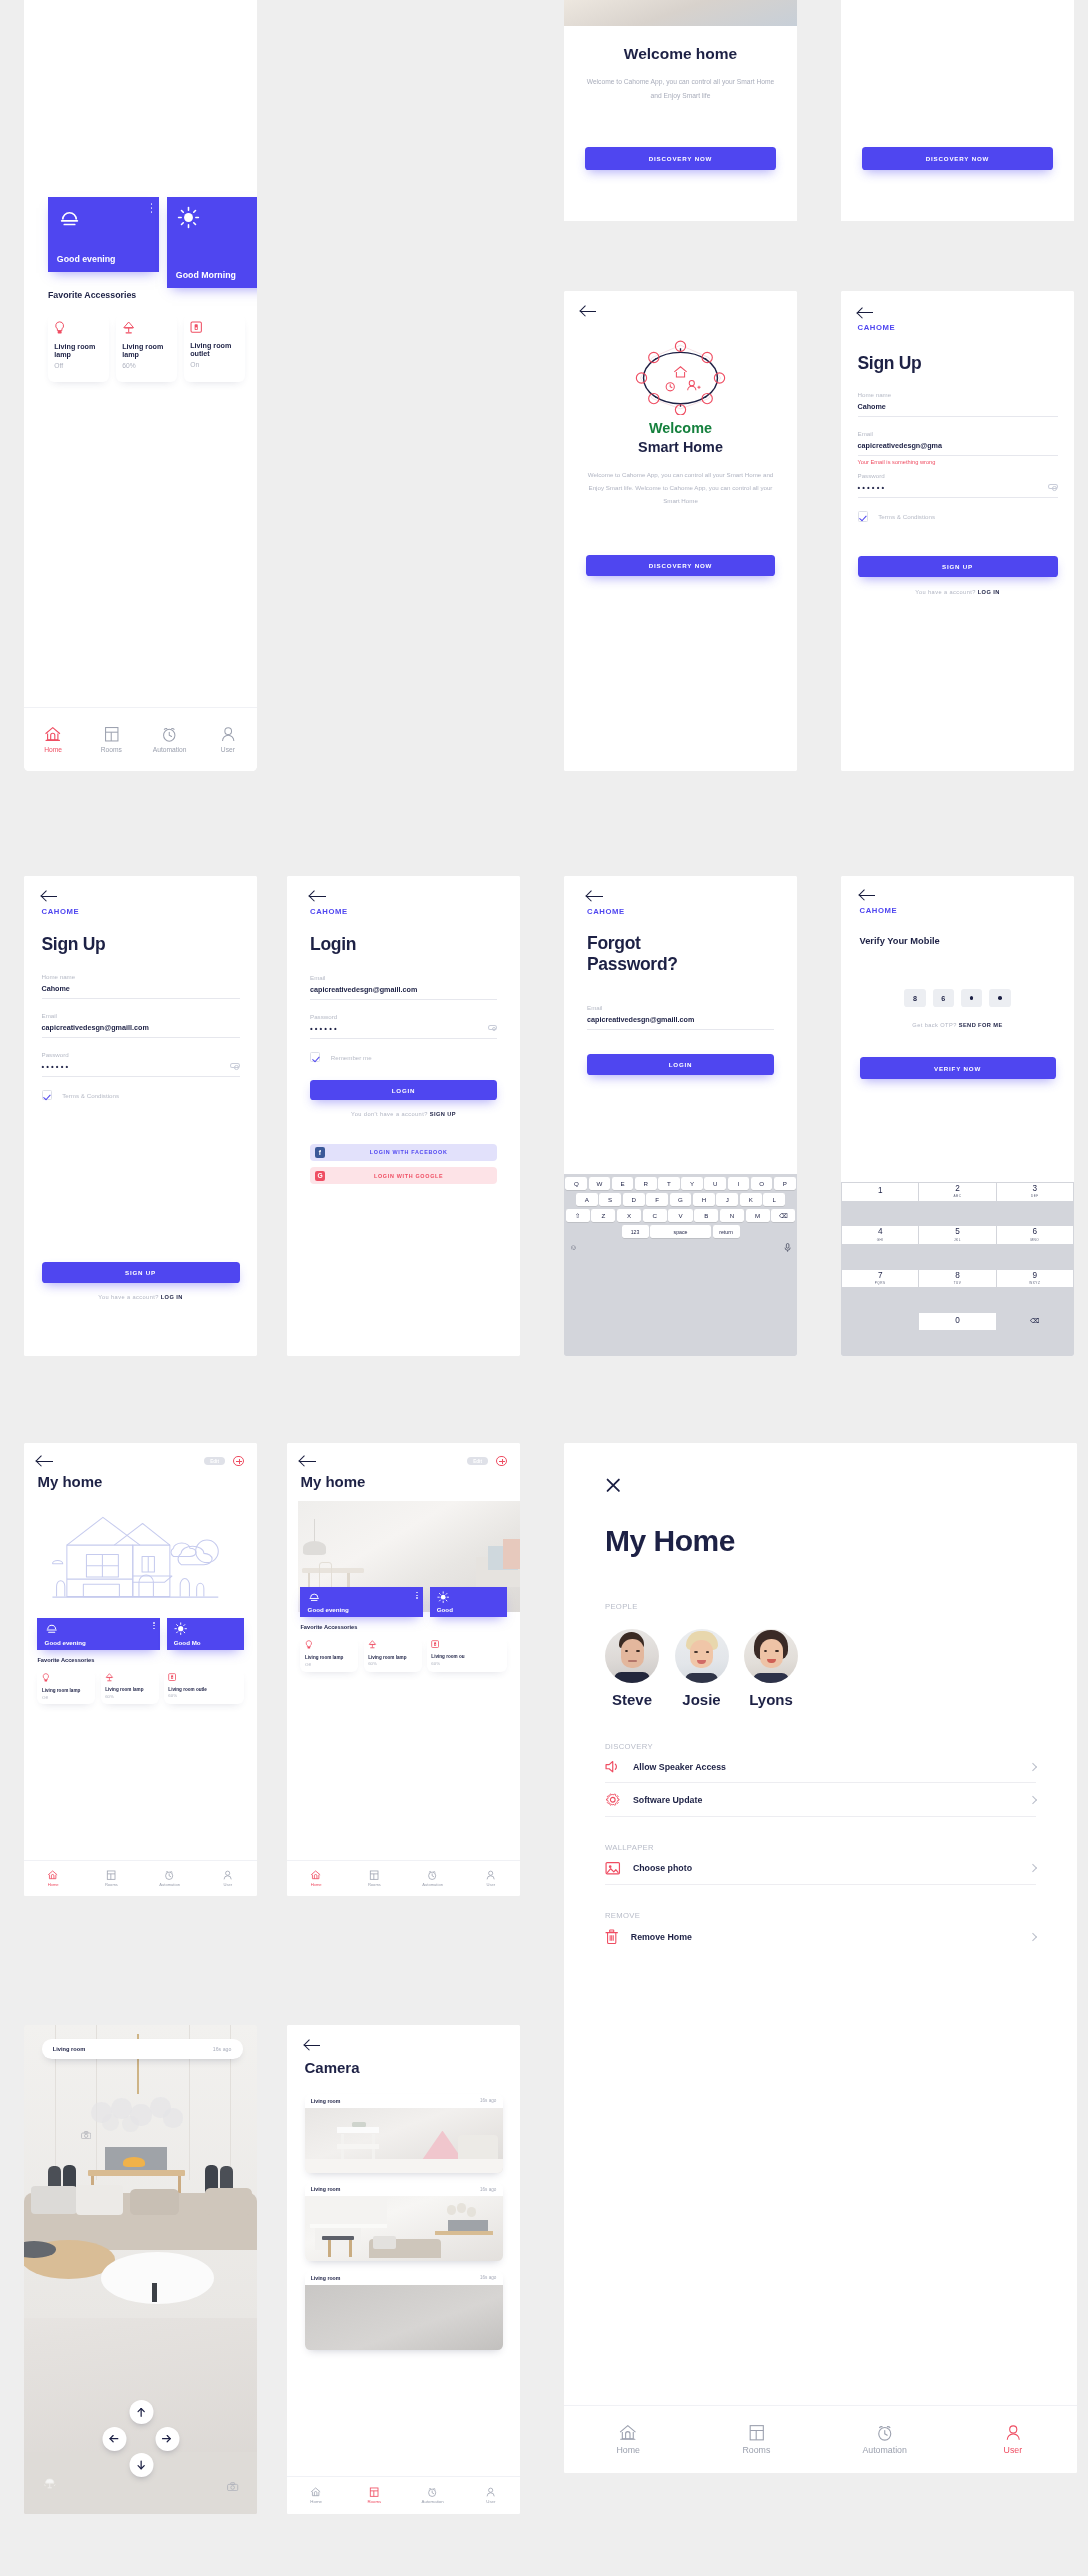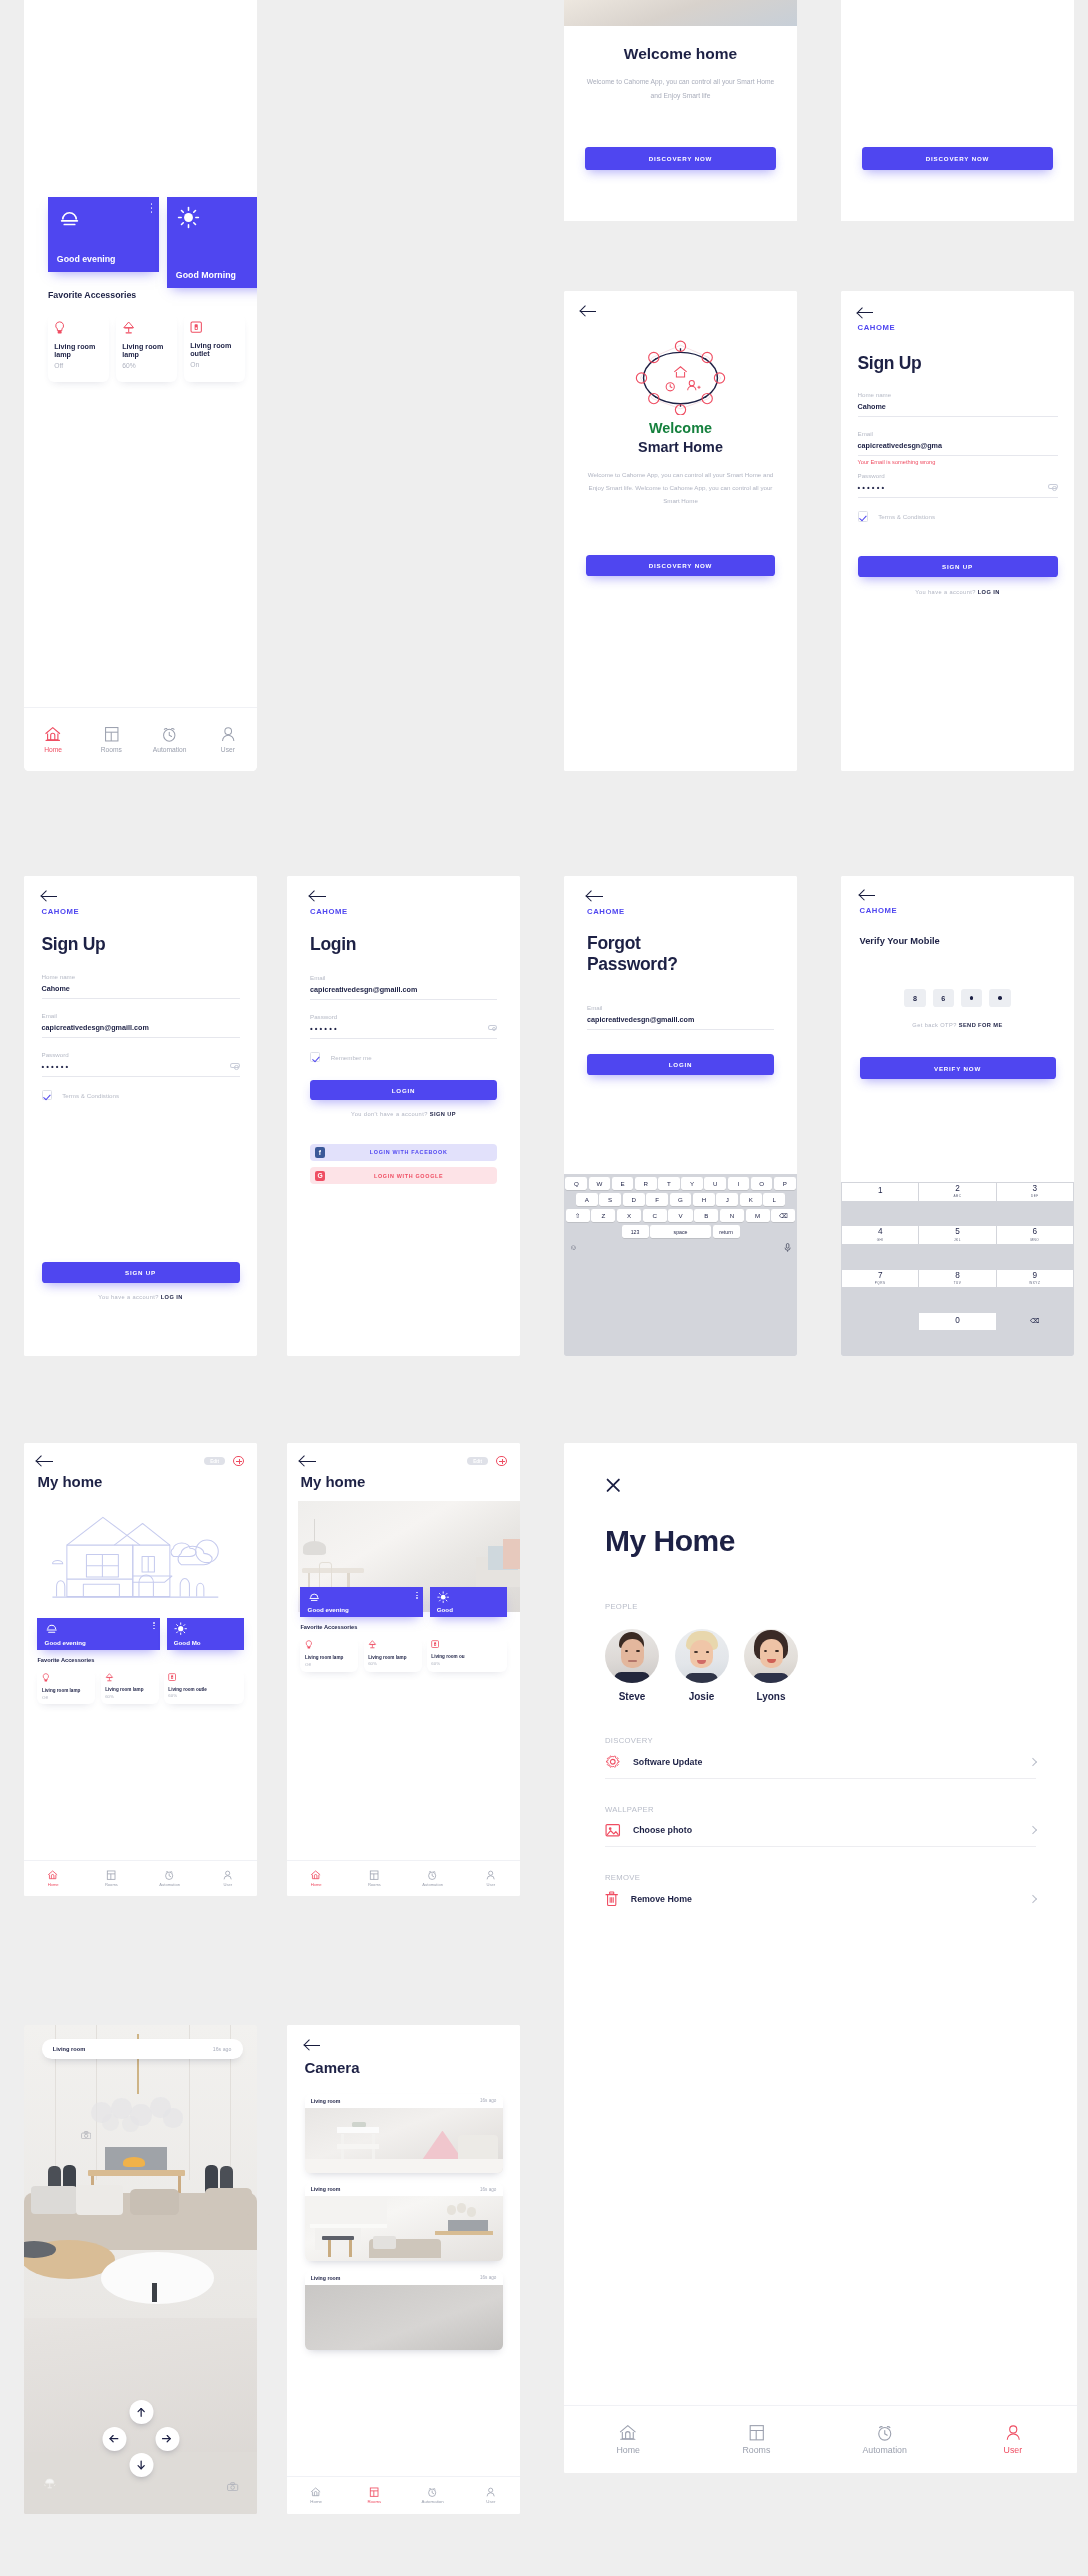--- a/index.html
+++ b/index.html
@@ -130,21 +130,21 @@
   .otp .box { width:21.6px; height:17.5px; background:#eceef2; border-radius:3.1px;
               display:flex; align-items:center; justify-content:center;
               font-size:7.2px; font-weight:bold; color:#1d2145; cursor:pointer; }
   .otp .box .dot { width:3.6px; height:3.6px; border-radius:50%; background:#1d2145; }
 
   
   .people { display:flex; gap:15.5px; }
   .person { text-align:center; cursor:pointer; }
   .avatar { width:54px; height:54px; border-radius:50%; overflow:hidden;
             background:#dfe1e8; position:relative; }
-  .pname { margin-top:8.2px; font-size:10px; font-weight:bold; color:#1d2145; }
+  .pname { margin-top:8.2px; font-size:15px; font-weight:bold; color:#1d2145; }
 
   .sect-h { font-size:7.7px; color:#b8bcc8; letter-spacing:0.3px; }
   .mrow { display:flex; align-items:center; gap:12.4px; padding:8.8px 0;
           border-bottom:0.5px solid #ededf1; cursor:pointer; }
   .mrow .mlbl { flex:1; font-size:8.8px; font-weight:bold; color:#1d2145; }
   .chev { width:5.7px; height:5.7px; border-right:1.1px solid #b9bdc9;
           border-top:1.1px solid #b9bdc9; transform:rotate(45deg); }
 
   
   .camcard { background:#fff; border-radius:5.2px; overflow:hidden;
@@ -911,20 +911,28 @@
           <div style="position:absolute;left:31px;top:20.6px;width:3.6px;height:2.6px;background:#3a2a23;border-radius:50%;"></div>
           <div style="position:absolute;left:23px;top:30px;width:9.3px;height:4.1px;background:#cf5f55;border-radius:0 0 5.2px 5.2px;"></div>
           <div style="position:absolute;left:9.3px;top:44px;width:36px;height:14.4px;background:#2d3249;border-radius:7.2px 7.2px 0 0;"></div>
         </div>
         <div class="pname" data-name="person-name">Lyons</div>
       </div>
     </div>
 
     <div class="sect-h" data-name="speakers-section-header" style="margin-top:34px;">DISCOVERY</div>
 
+    <div class="mrow" data-name="menu-row-allow-speaker-access">
+      <svg data-name="speaker-icon" width="15.5" height="13.4" viewBox="0 0 30 26">
+        <path d="M2 9 H8 L15 3 V23 L8 17 H2 Z" fill="none" stroke="#ef4d62" stroke-width="2.3" stroke-linejoin="round"></path>
+        <path d="M20 8 a7 7 0 0 1 0 10" fill="none" stroke="#ef4d62" stroke-width="2.3" stroke-linecap="round"></path>
+      </svg>
+      <span class="mlbl" data-name="menu-row-label">Allow Speaker Access</span>
+      <span class="chev" data-name="chevron-right-icon"></span>
+    </div>
 
     <div class="mrow" data-name="menu-row-software-update">
       <svg data-name="gear-icon" width="15.5" height="15.5" viewBox="0 0 30 30">
         <path d="M15 3.5 l2.6 1 1.6-2.2 2.4 1.5 -0.6 2.7 2.4 1.4 2.3-1.5 1.5 2.4 -1.9 2 1 2.6 2.7 0.3 0 2.8 -2.7 0.3 -1 2.6 1.9 2 -1.5 2.4 -2.3-1.5 -2.4 1.4 0.6 2.7 -2.4 1.5 -1.6-2.2 -2.6 1 -2.6-1 -1.6 2.2 -2.4-1.5 0.6-2.7 -2.4-1.4 -2.3 1.5 -1.5-2.4 1.9-2 -1-2.6 -2.7-0.3 0-2.8 2.7-0.3 1-2.6 -1.9-2 1.5-2.4 2.3 1.5 2.4-1.4 -0.6-2.7 2.4-1.5 1.6 2.2z" fill="none" stroke="#ef4d62" stroke-width="2.1" stroke-linejoin="round" transform="scale(0.86) translate(2.5,2)"></path>
         <circle cx="15" cy="15" r="4.6" fill="none" stroke="#ef4d62" stroke-width="2.1"></circle>
       </svg>
       <span class="mlbl" data-name="menu-row-label">Software Update</span>
       <span class="chev" data-name="chevron-right-icon"></span>
     </div>
 

